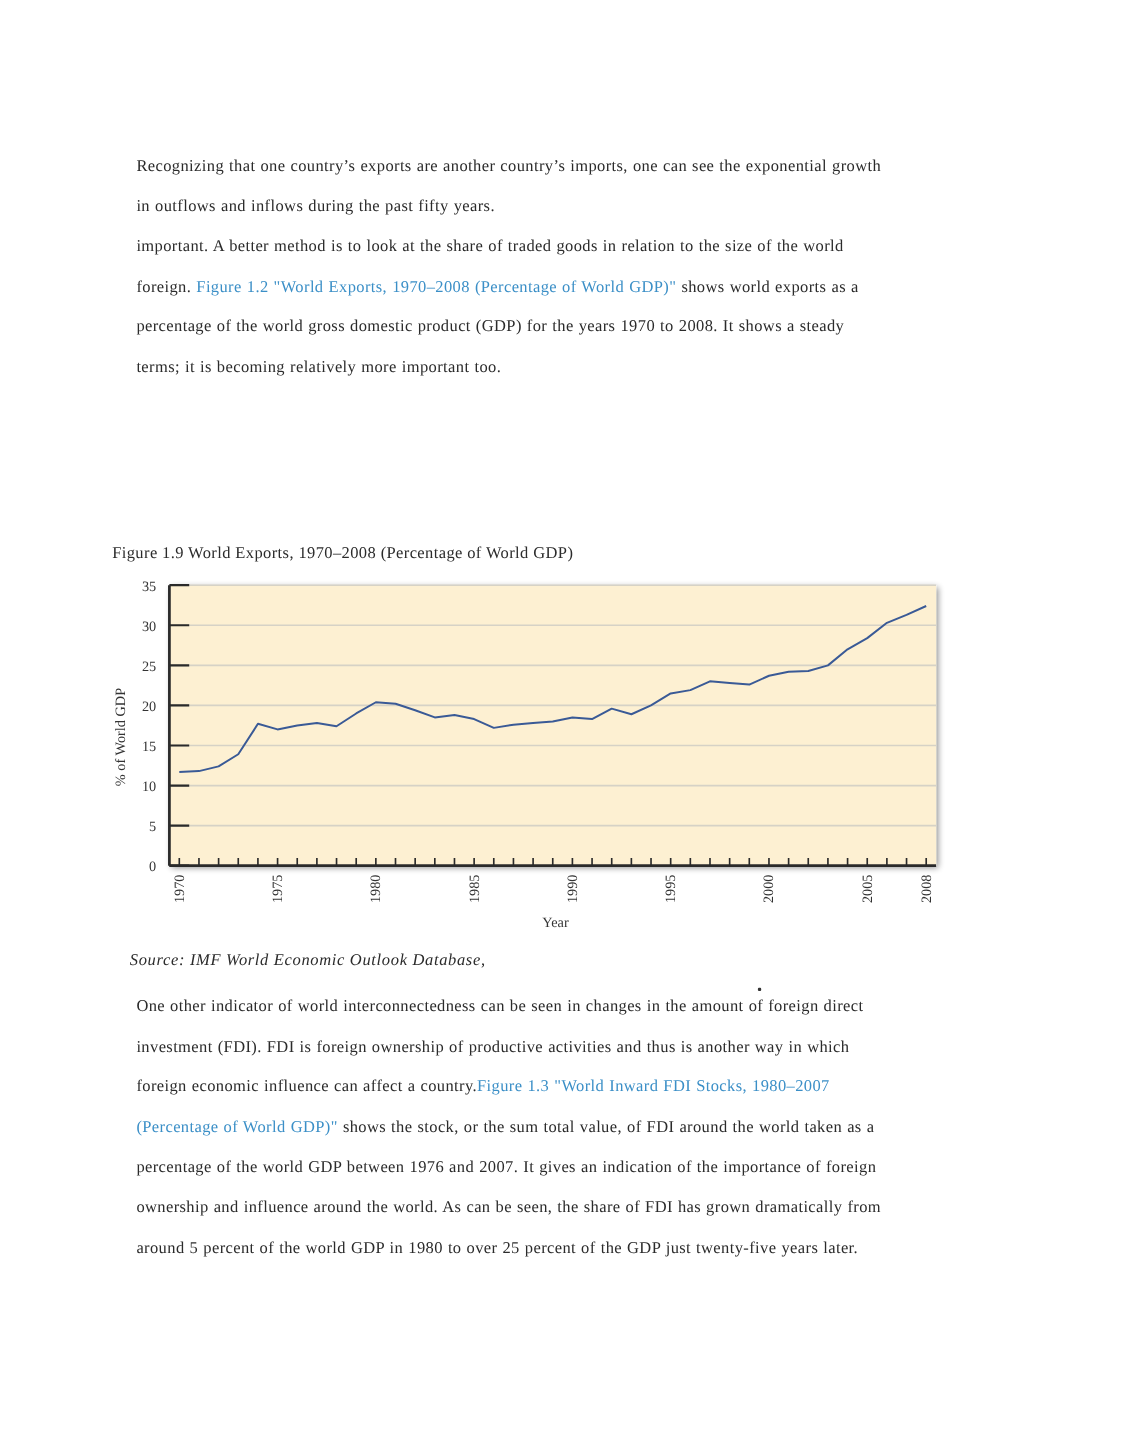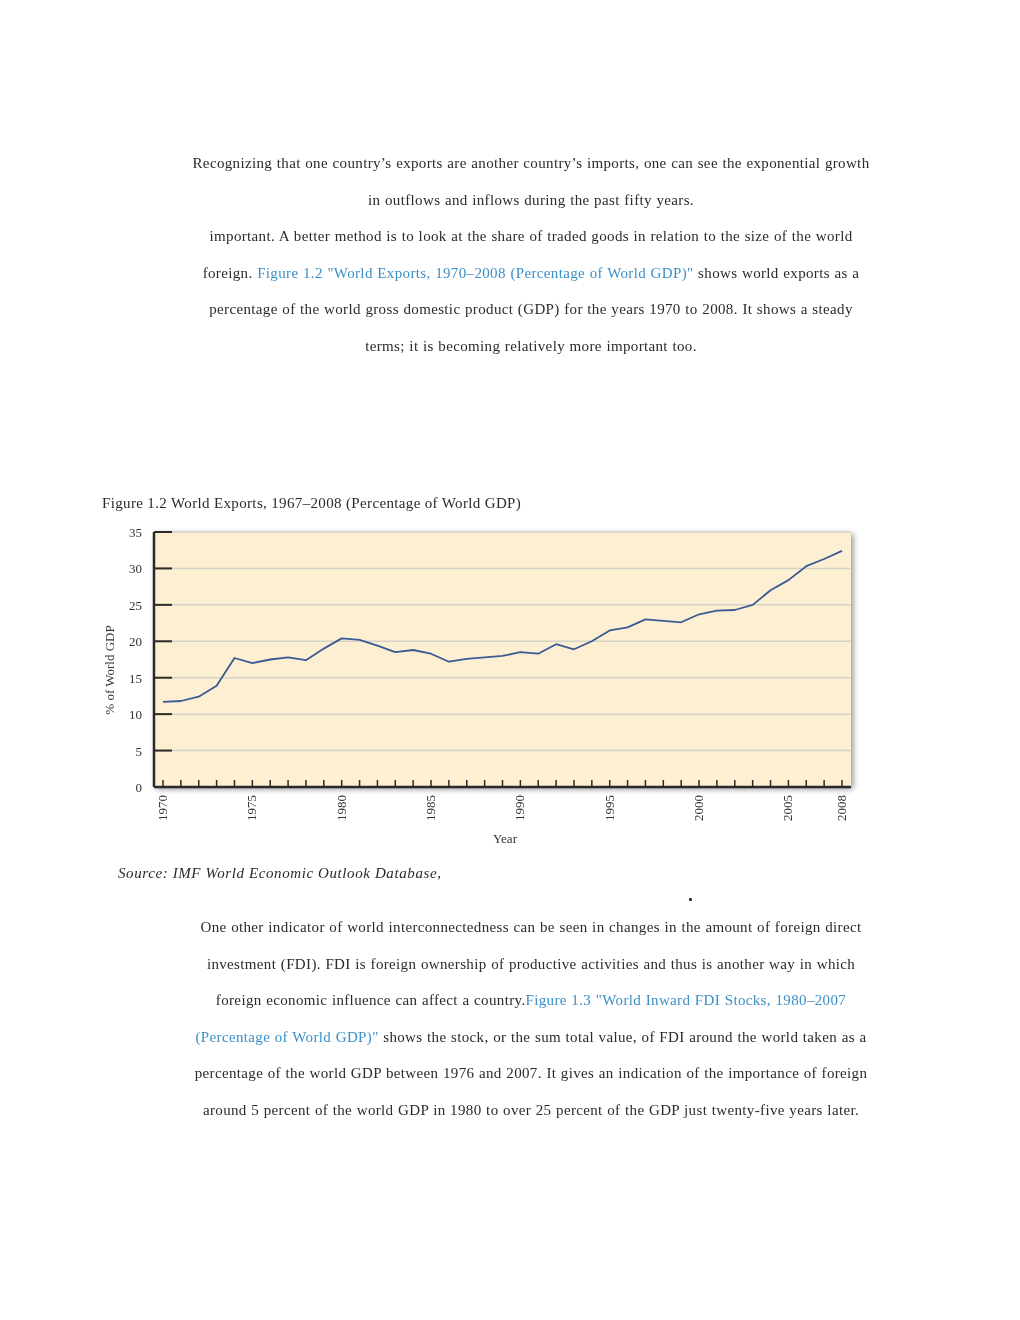--- a/index.html
+++ b/index.html
@@ -16,22 +16,21 @@
       overflow: hidden;
     }
     .para {
       position: absolute;
       left: 120px;
       width: 790px;
       font-size: 15px;
       line-height: 36.6px;
       letter-spacing: 0.35px;
       word-spacing: 0.5px;
-      margin: 16px;
-      text-align: center;
+      margin: 4px;
     }
     .para .line {
       display: block;
       white-space: nowrap;
     }
     .link {
       color: #3b8fc7;
     }
     .fig-caption {
       position: absolute;
@@ -80,21 +79,21 @@
   <span class="line">in outflows and inflows during the past fifty years.</span>
 </div>
 
 <div class="para" style="top:202px;">
   <span class="line">important. A better method is to look at the share of traded goods in relation to the size of the world</span>
   <span class="line"><span>foreign. </span><a class="link">Figure 1.2 "World Exports, 1970–2008 (Percentage of World GDP)"</a><span> shows world exports as a</span></span>
   <span class="line">percentage of the world gross domestic product (GDP) for the years 1970 to 2008. It shows a steady</span>
   <span class="line">terms; it is becoming relatively more important too.</span>
 </div>
 
-<div class="fig-caption">Figure 1.2 World Exports, 1967–2008 (Percentage of World GDP)</div>
+<div class="fig-caption">Figure 1.9 World Exports, 1970–2008 (Percentage of World GDP)</div>
 
 <div class="chart-wrap">
   <svg id="chart-svg" width="780" height="330" viewBox="0 0 780 330">
     <defs>
       <filter id="shadow" x="-5%" y="-5%" width="112%" height="115%">
         <feGaussianBlur in="SourceAlpha" stdDeviation="3"></feGaussianBlur>
         <feOffset dx="2" dy="2" result="o"></feOffset>
         <feComponentTransfer>
             <feFuncA type="linear" slope="0.45"></feFuncA>
           </feComponentTransfer>
@@ -196,14 +195,15 @@
 
 <div class="source">Source: IMF World Economic Outlook Database,</div>
 <div class="stray-dot"></div>
 
 <div class="para" style="top:893px;">
   <span class="line">One other indicator of world interconnectedness can be seen in changes in the amount of foreign direct</span>
   <span class="line">investment (FDI). FDI is foreign ownership of productive activities and thus is another way in which</span>
   <span class="line"><span>foreign economic influence can affect a country.</span><a class="link">Figure 1.3 "World Inward FDI Stocks, 1980–2007</a></span>
   <span class="line"><a class="link">(Percentage of World GDP)"</a><span> shows the stock, or the sum total value, of FDI around the world taken as a</span></span>
   <span class="line">percentage of the world GDP between 1976 and 2007. It gives an indication of the importance of foreign</span>
+  <span class="line">ownership and influence around the world. As can be seen, the share of FDI has grown dramatically from</span>
   <span class="line">around 5 percent of the world GDP in 1980 to over 25 percent of the GDP just twenty-five years later.</span>
 </div>
 
 </body></html>

